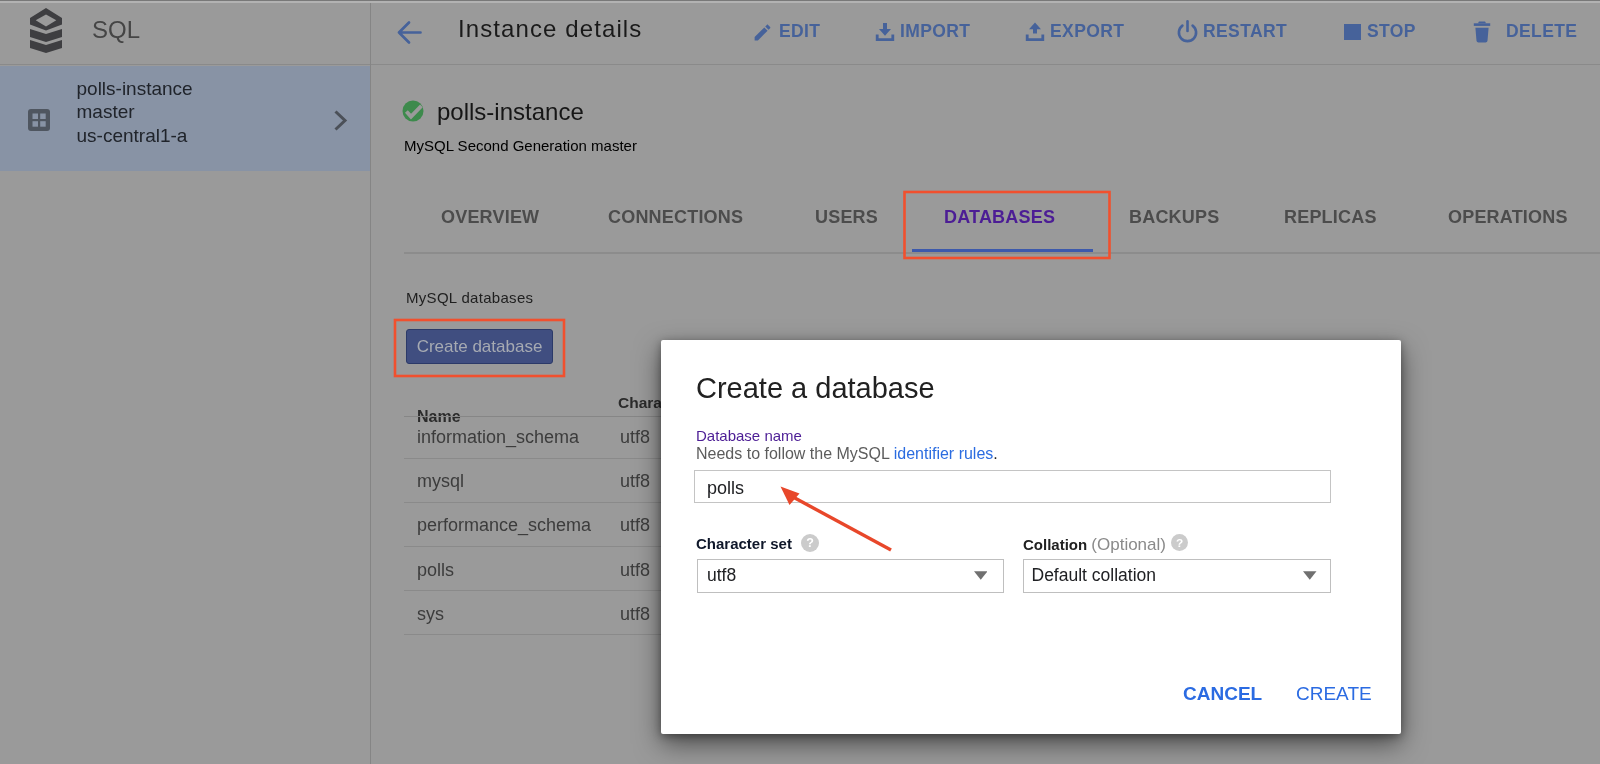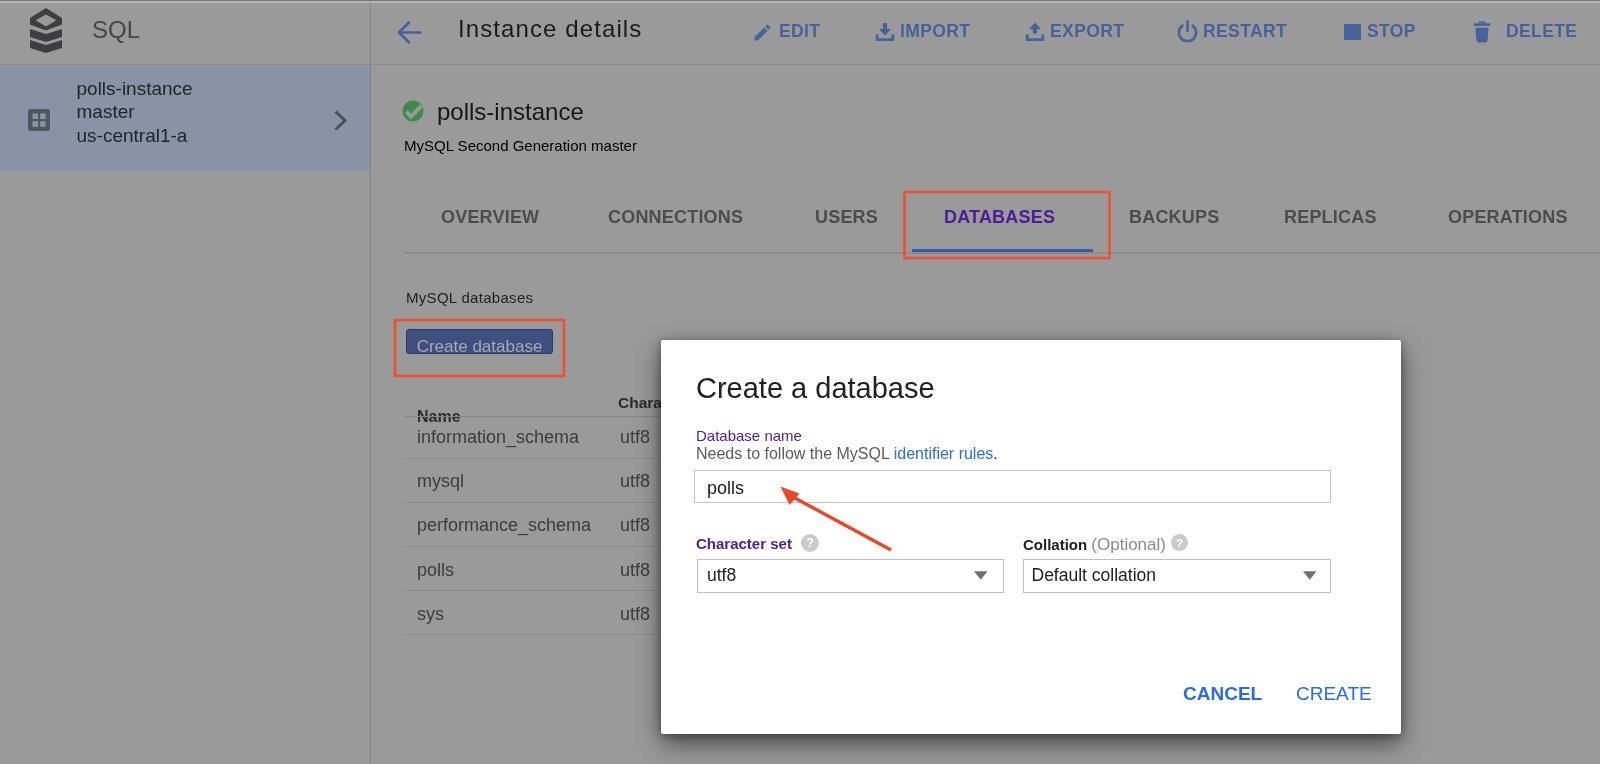--- a/index.html
+++ b/index.html
@@ -94,21 +94,21 @@
   <div class="abs tab" style="left:815px;">USERS</div>
   <div class="abs tab" style="left:944px;color:#4c1d95;">DATABASES</div>
   <div class="abs tab" style="left:1129px;">BACKUPS</div>
   <div class="abs tab" style="left:1284px;">REPLICAS</div>
   <div class="abs tab" style="left:1448px;">OPERATIONS</div>
   <div class="abs" style="left:404px;top:252px;width:1196px;height:1.5px;background:#8c8c8c;"></div>
   <div class="abs" style="left:911.5px;top:248.5px;width:181px;height:3.5px;background:#3c59ac;"></div>
 
   <div class="abs" style="left:406px;top:288.5px;font-size:15px;letter-spacing:0.3px;color:#1f1f1f;">MySQL databases</div>
 
-  <div class="abs" style="left:406px;top:329px;width:147px;height:25px;background:#404e80;border:1px solid #2c3a68;border-radius:3px;box-sizing:border-box;text-align:center;line-height:33px;font-size:17px;color:#a6aab2;">Create database</div>
+  <div class="abs" style="left:406px;top:329px;width:147px;height:35px;background:#404e80;border:1px solid #2c3a68;border-radius:3px;box-sizing:border-box;text-align:center;line-height:33px;font-size:17px;color:#a6aab2;">Create database</div>
 
   <div class="abs" style="left:417px;top:408px;font-size:16px;font-weight:700;color:#2b2b2b;">Name</div>
   <div class="abs" style="left:618px;top:394px;font-size:15.5px;font-weight:700;color:#2b2b2b;">Charac</div>
   <div class="abs" style="left:404px;top:416px;width:836px;height:1px;background:#868686;"></div>
 
   <div class="abs row" style="top:426.5px;"><span>information_schema</span><span class="c2">utf8</span></div>
   <div class="abs" style="left:404px;top:458px;width:836px;height:1px;background:#8a8a8a;"></div>
   <div class="abs row" style="top:470.5px;"><span>mysql</span><span class="c2">utf8</span></div>
   <div class="abs" style="left:404px;top:502px;width:836px;height:1px;background:#8a8a8a;"></div>
   <div class="abs row" style="top:515px;"><span>performance_schema</span><span class="c2">utf8</span></div>
@@ -118,21 +118,21 @@
   <div class="abs row" style="top:603.5px;"><span>sys</span><span class="c2">utf8</span></div>
   <div class="abs" style="left:404px;top:634px;width:836px;height:1px;background:#8a8a8a;"></div>
 
   <div class="abs" style="left:661px;top:340px;width:740px;height:394px;background:#ffffff;border-radius:2px;box-shadow:0 10px 26px rgba(0,0,0,0.5),0 2px 8px rgba(0,0,0,0.35);"></div>
   <div class="abs" style="left:696px;top:372px;font-size:29px;color:#212121;">Create a database</div>
   <div class="abs" style="left:696px;top:427px;font-size:15px;font-weight:400;color:#4c1d95;">Database name</div>
   <div class="abs" style="left:696px;top:445px;font-size:16px;color:#5c5c5c;">Needs to follow the MySQL <span style="color:#2b6ce0;">identifier rules</span><span style="color:#212121;">.</span></div>
   <div class="abs" style="left:694px;top:470px;width:637px;height:33px;border:1px solid #c4c4c4;box-sizing:border-box;background:#fff;"></div>
   <div class="abs" style="left:707px;top:478px;font-size:18px;color:#202124;">polls</div>
 
-  <div class="abs" style="left:696px;top:535px;font-size:15px;font-weight:700;color:#4c1d95;">Character set</div>
+  <div class="abs" style="left:696px;top:535px;font-size:15px;font-weight:700;color:#0f172a;">Character set</div>
   <svg class="abs" style="left:800.5px;top:533.5px;" width="18" height="18" viewBox="0 0 18 18">
     <circle cx="9" cy="9" r="9" fill="#cbcbcb"></circle>
     <text x="9" y="13.4" text-anchor="middle" font-family="Liberation Sans" font-size="12.5" font-weight="700" fill="#fff">?</text>
   </svg>
   <div class="abs" style="left:697px;top:559px;width:307px;height:34px;border:1px solid #bfbfbf;box-sizing:border-box;background:#fff;"></div>
   <div class="abs" style="left:707px;top:564.5px;font-size:17.5px;color:#202124;">utf8</div>
   <svg class="abs" style="left:973.5px;top:570.5px;" width="13.5" height="9" viewBox="0 0 13 8">
       <path d="M0 0 h13 L6.5 8 Z" fill="#707070"></path>
     </svg>
 

